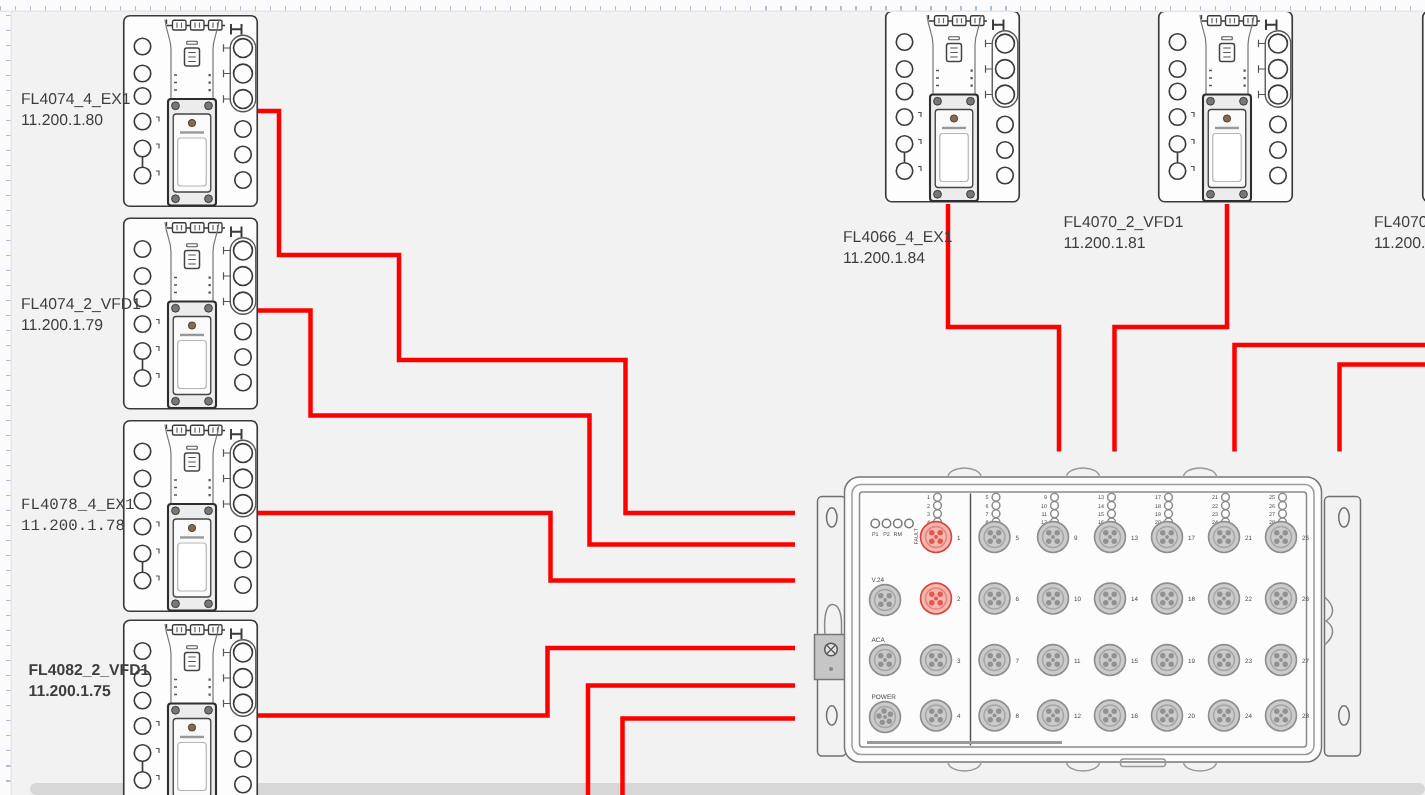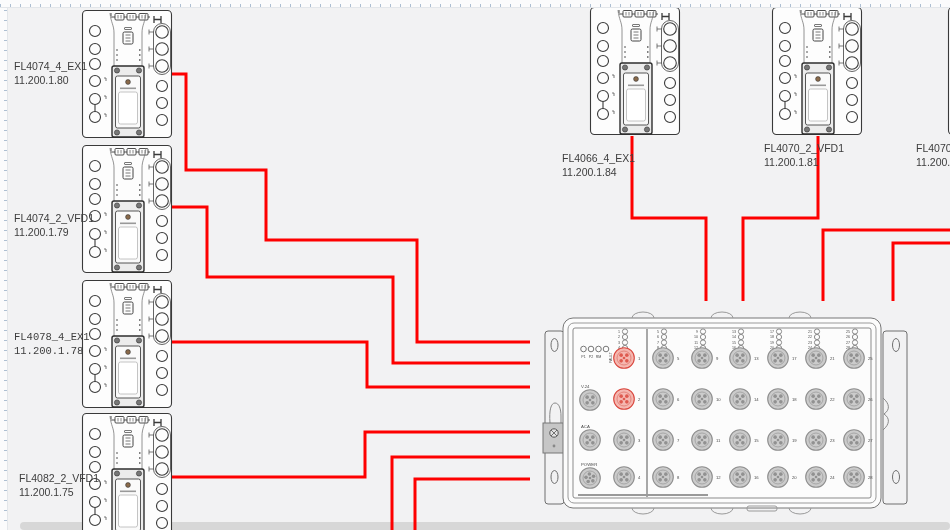--- a/index.html
+++ b/index.html
@@ -529,37 +529,37 @@
         <polyline points="952,230 823,230 823,301" fill="none" stroke="#fe0000" stroke-width="3"></polyline>
         <polyline points="952,243 893,243 893,301" fill="none" stroke="#fe0000" stroke-width="3"></polyline>
       </g>
   </svg>
 
   <div id="labels-layer">
     <div class="dev-label" style="left: 14px; top: 59px;">
       <div>FL4074_4_EX1</div>
       <div>11.200.1.80</div>
     </div>
-    <div class="dev-label" style="left: 14px; top: 211px;">
+    <div class="dev-label" style="left: 14px; top: 196px;">
       <div>FL4074_2_VFD1</div>
       <div>11.200.1.79</div>
     </div>
     <div class="dev-label" style="left: 14px; top: 330px; font-family: Liberation Mono, monospace;">
       <div>FL4078_4_EX1</div>
       <div>11.200.1.78</div>
     </div>
-    <div class="dev-label" style="left: 19px; top: 471px;">
+    <div class="dev-label" style="left: 19px; top: 440px; font-weight: bold;">
       <div>FL4082_2_VFD1</div>
       <div>11.200.1.75</div>
     </div>
     <div class="dev-label" style="left: 562px; top: 151px;">
       <div>FL4066_4_EX1</div>
       <div>11.200.1.84</div>
     </div>
-    <div class="dev-label" style="left: 764px; top: 141px;">
+    <div class="dev-label" style="left: 709px; top: 141px;">
       <div>FL4070_2_VFD1</div>
       <div>11.200.1.81</div>
     </div>
     <div class="dev-label" style="left: 916px; top: 141px;">
       <div>FL4070_</div>
       <div>11.200.1</div>
     </div>
   </div>
 
   <div id="ruler-top">

